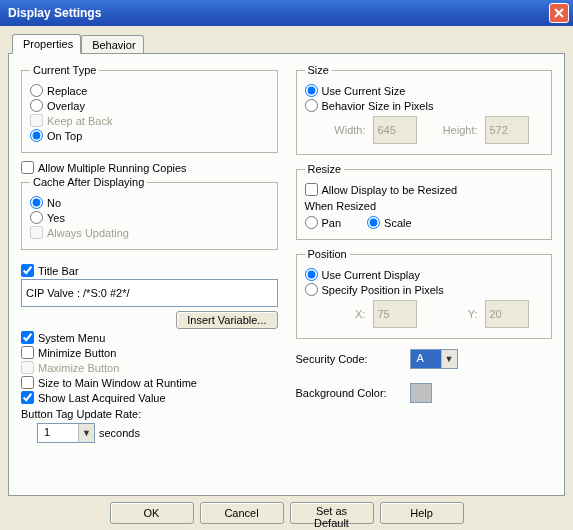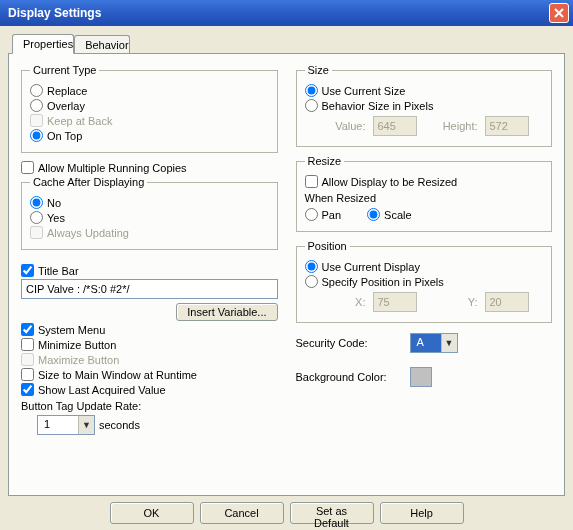--- a/index.html
+++ b/index.html
@@ -37,21 +37,21 @@
     background: #ece9d8;
     height: calc(100% - 26px);
     display:flex; flex-direction:column;
   }
   .tabstrip {
     display:flex;
     margin-bottom: -1px;
     padding-left: 4px;
   }
   .tab {
-    padding: 3px 0 3px 10px;
+    padding: 3px 7px 3px 10px;
     border: 1px solid #919b9c;
     border-bottom: none;
     background: #ece9d8;
     margin-right: 0;
     border-top-left-radius: 3px;
     border-top-right-radius: 3px;
     position: relative;
     cursor: pointer;
   }
   .tab.active {
@@ -82,21 +82,21 @@
   legend { padding: 0 3px; color:#000; }
   .row { display:flex; align-items:center; gap:4px; margin:2px 0; }
   .indent1 { margin-left: 16px; }
   .disabled { color:#a0a090; }
   input[type=radio], input[type=checkbox] {
     margin: 0 4px 0 0;
     vertical-align: middle;
   }
   input[type=text] {
     font: inherit;
-    height: 20px;
+    height: 28px;
     padding: 1px 4px;
     border: 1px solid #7f9db9;
     background:#fff;
   }
   input[type=text]:disabled {
     background:#ece9d8; color:#a0a090; border-color:#c0c0b4;
   }
   .numbox { width: 44px; }
   .lbl-sm { width:45px; text-align:right; margin-right:3px; }
   button {
@@ -244,21 +244,21 @@
           <legend>Size</legend>
           <div class="radio-row">
               <input type="radio" name="sz" checked="" style="">
               <span>Use Current Size</span>
             </div>
           <div class="radio-row">
               <input type="radio" name="sz" style="">
               <span>Behavior Size in Pixels</span>
             </div>
           <div class="row indent1 disabled" style="margin-top:4px;">
-            <span class="lbl-sm">Value:</span>
+            <span class="lbl-sm">Width:</span>
             <input type="text" class="numbox" disabled="" value="645" style="">
             <span class="lbl-sm" style="margin-left:12px;">Height:</span>
             <input type="text" class="numbox" disabled="" value="572" style="">
           </div>
         </fieldset>
 
         <fieldset>
           <legend>Resize</legend>
           <div class="checkbox-row">
               <input type="checkbox" style="">

